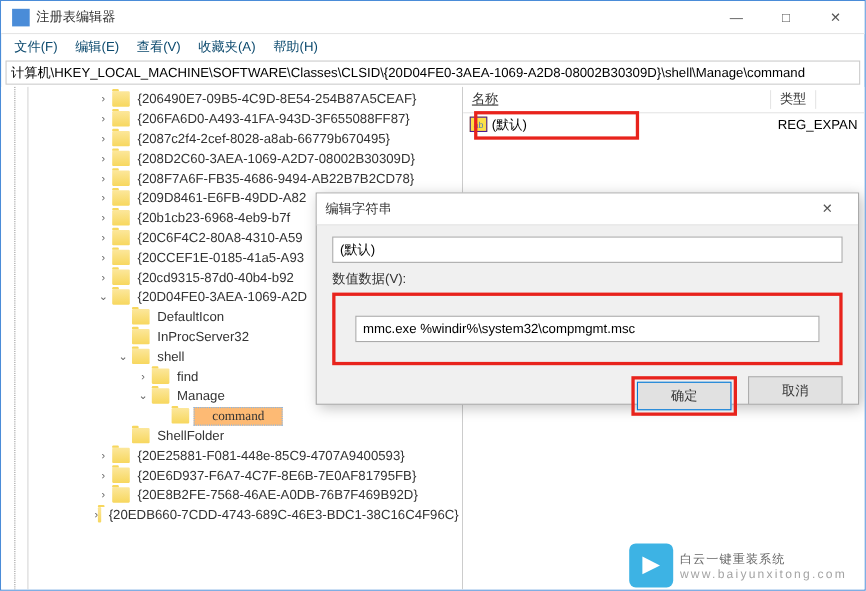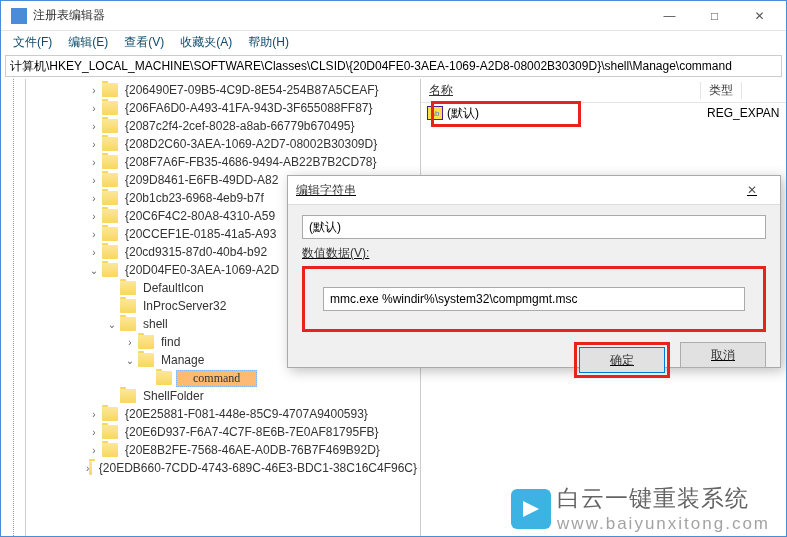--- a/index.html
+++ b/index.html
@@ -40,38 +40,38 @@
 .list-pane { flex: 1; background: #fff; overflow: auto; position: relative; }
 .list-header { display: flex; border-bottom: 1px solid #e5e5e5; height: 24px; align-items: center; }
 .list-header .col { padding: 0 8px; border-right: 1px solid #e5e5e5; color: #333; }
 .list-header .col-name { width: 280px; text-decoration: underline; }
 .list-row { display: flex; align-items: center; height: 20px; padding-left: 6px; }
 .list-row .reg-icon { width: 16px; height: 14px; margin-right: 4px; background: #fde047; border: 1px solid #4c1d95; display: inline-flex; align-items: center; justify-content: center; font-size: 8px; color: #4a7dbf; }
 
 .highlight-red { border: 3px solid #e8231c; }
 .hl-name { position: absolute; left: 430px; top: 100px; width: 150px; height: 26px; }
 
-.dialog { position: absolute; left: 286px; top: 174px; width: 494px; height: 193px; background: #f0f0f0; border: 1px solid #aaa; box-shadow: 3px 3px 12px rgba(0,0,0,0.25); z-index: 10; display: flex; flex-direction: column; text-decoration: underline; }
+.dialog { position: absolute; left: 286px; top: 174px; width: 494px; height: 193px; background: #f0f0f0; border: 1px solid #aaa; box-shadow: 3px 3px 12px rgba(0,0,0,0.25); z-index: 10; display: flex; flex-direction: column; }
 .dialog .dlg-title { height: 30px; background: #fff; display: flex; align-items: center; padding: 0 8px; border-bottom: 1px solid #ddd; }
 .dialog .dlg-title .t { flex: 1; color: #333; }
 .dialog .dlg-title .close { width: 40px; height: 28px; display: flex; align-items: center; justify-content: center; color: #555; }
 .dialog .dlg-body { padding: 10px 14px; flex: 1; }
 .dialog .fld-label { color: #333; margin-bottom: 4px; margin-top: 6px; }
 .dialog input.txt { width: 100%; height: 24px; border: 1px solid #aaa; padding: 0 6px; background: #fff; outline: none; }
 .dialog .btn-row { display: flex; justify-content: flex-end; gap: 10px; padding: 0 14px 14px; }
 .dialog .btn { width: 86px; height: 26px; border: 1px solid #adadad; background: #e1e1e1; display: flex; align-items: center; justify-content: center; color: #333; }
 .dialog .btn.primary { border: 1px solid #0078d7; }
 .hl-valuedata { border: 3px solid #e8231c; padding: 18px; margin-top: 4px; }
 .hl-ok { border: 3px solid #e8231c; padding: 2px; }
 
 .watermark { position: absolute; right: 16px; bottom: 2px; display: flex; align-items: center; gap: 6px; opacity: 0.9; z-index: 5; }
 .watermark .logo { width: 40px; height: 40px; background: #29abe2; border-radius: 6px; display: flex; align-items: center; justify-content: center; }
 .watermark .txtbox { display: flex; flex-direction: column; }
-.watermark .line1 { font-size: 23px; color: #555; font-weight: 300; letter-spacing: 1px; }
-.watermark .line2 { font-size: 17px; color: #999; letter-spacing: 2px; }
+.watermark .line1 { font-size: 11px; color: #555; font-weight: 300; letter-spacing: 1px; }
+.watermark .line2 { font-size: 11px; color: #999; letter-spacing: 2px; }
 </style>
 </head>
 <body>
 
 <div class="titlebar">
   <span class="app-icon"></span>
   <span class="title">注册表编辑器</span>
   <div class="win-btn">
       <span>—</span>
     </div>

